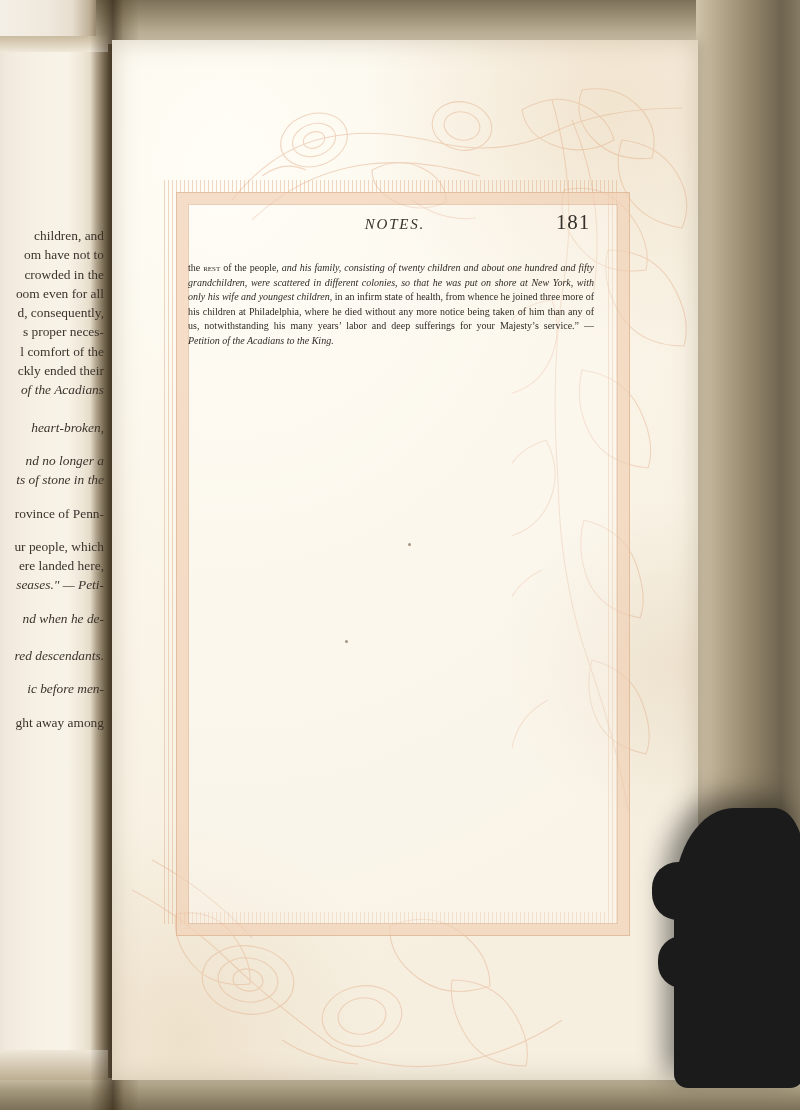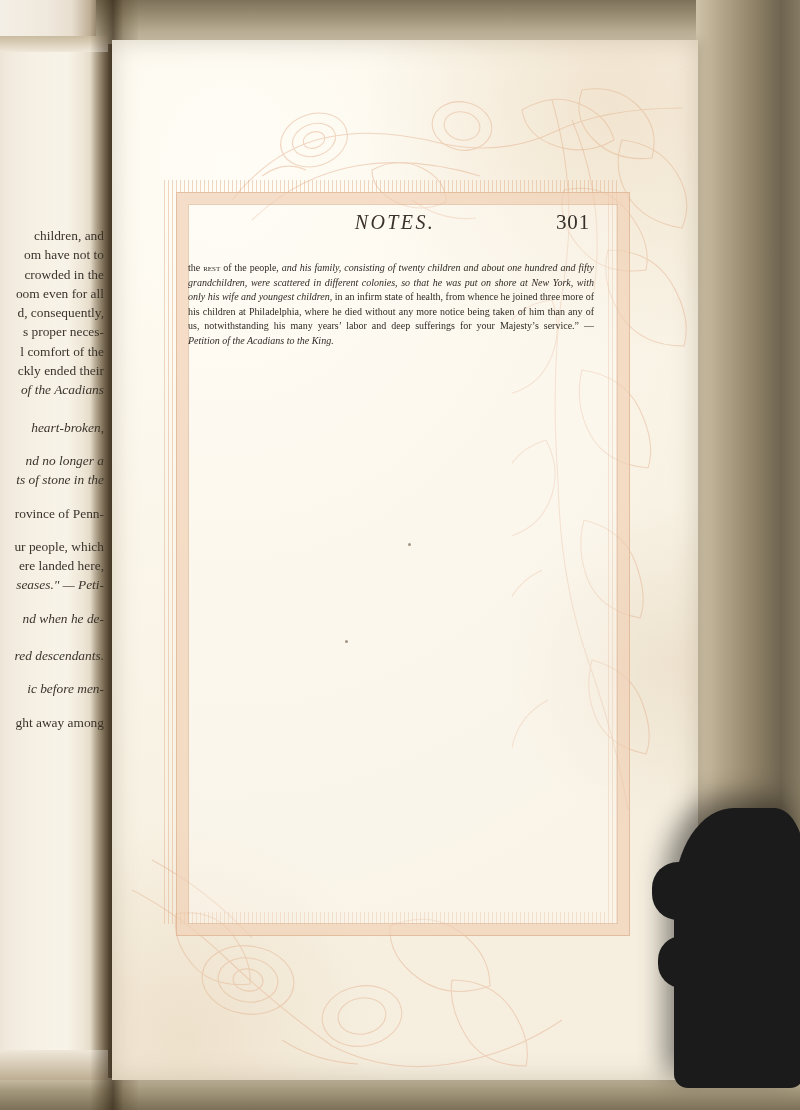--- a/index.html
+++ b/index.html
@@ -216,21 +216,21 @@
     align-items: baseline;
     justify-content: space-between;
     margin: 0 0 26px 0;
     padding: 0 4px 0 2px;
   }
   .running-title {
     flex: 1;
     text-align: center;
     font-style: italic;
     letter-spacing: .12em;
-    font-size: 20px;
+    font-size: 15px;
     color: #3a322b;
     padding-left: 44px;
   }
   .folio {
     font-size: 21px;
     color: #35302a;
     letter-spacing: .04em;
     font-family: "Liberation Serif", serif;
   }
 
@@ -349,21 +349,21 @@
 
     <div class="rule-hatch"></div>
     <div class="rule-frame"></div>
 
     <div class="speck" style="left:296px; top:503px;"></div>
     <div class="speck" style="left:233px; top:600px;"></div>
 
     <div class="textblock">
       <div class="running-head">
         <span class="running-title">NOTES.</span>
-        <span class="folio">301</span>
+        <span class="folio">181</span>
       </div>
       <div class="body-copy" id="body-copy">the <span class="sm">rest</span> of the people, <i>and his family, consisting of twenty children and about one hundred and fifty grandchildren, were scattered in different colonies, so that he was put on shore at New York, with only his wife and youngest children</i>, in an infirm state of health, from whence he joined three more of his children at Philadelphia, where he died without any more notice being taken of him than any of us, notwithstanding his many years’ labor and deep sufferings for your Majesty’s service.” — <i>Petition of the Acadians to the King.</i></div>
     </div>
 
   </div>
 
   <div class="hand-shadow"></div>
 </div>
 
 </body></html>

